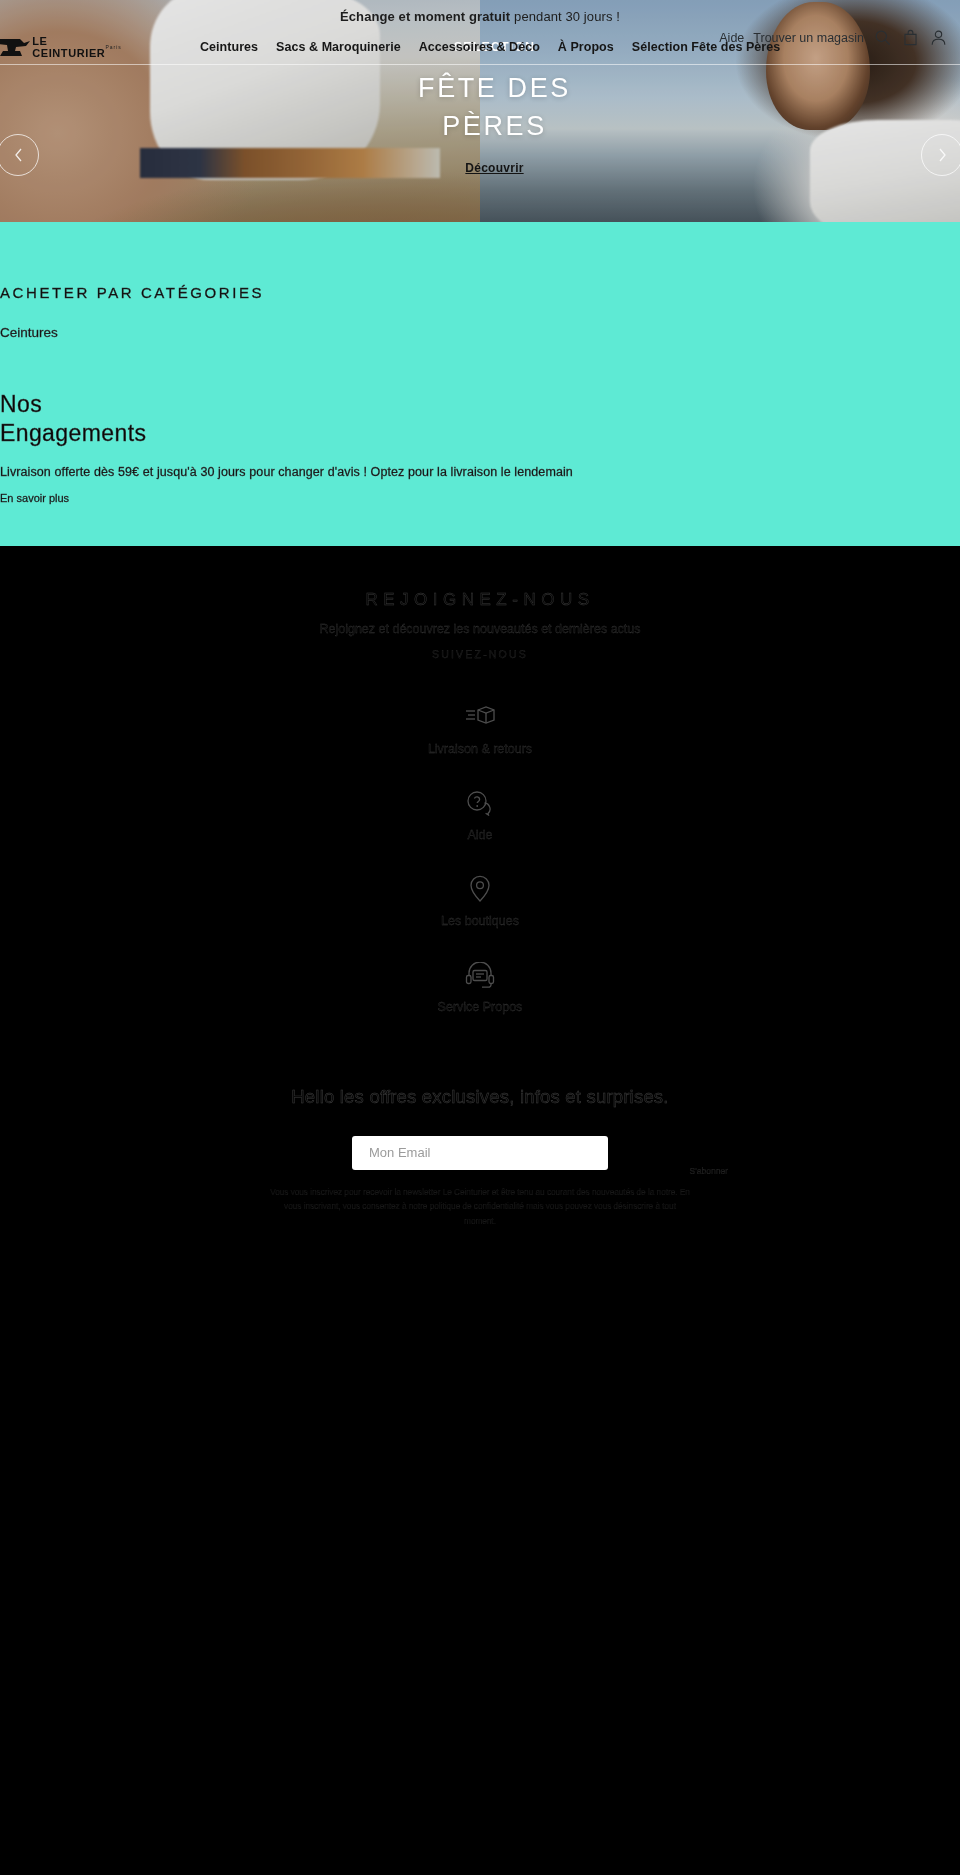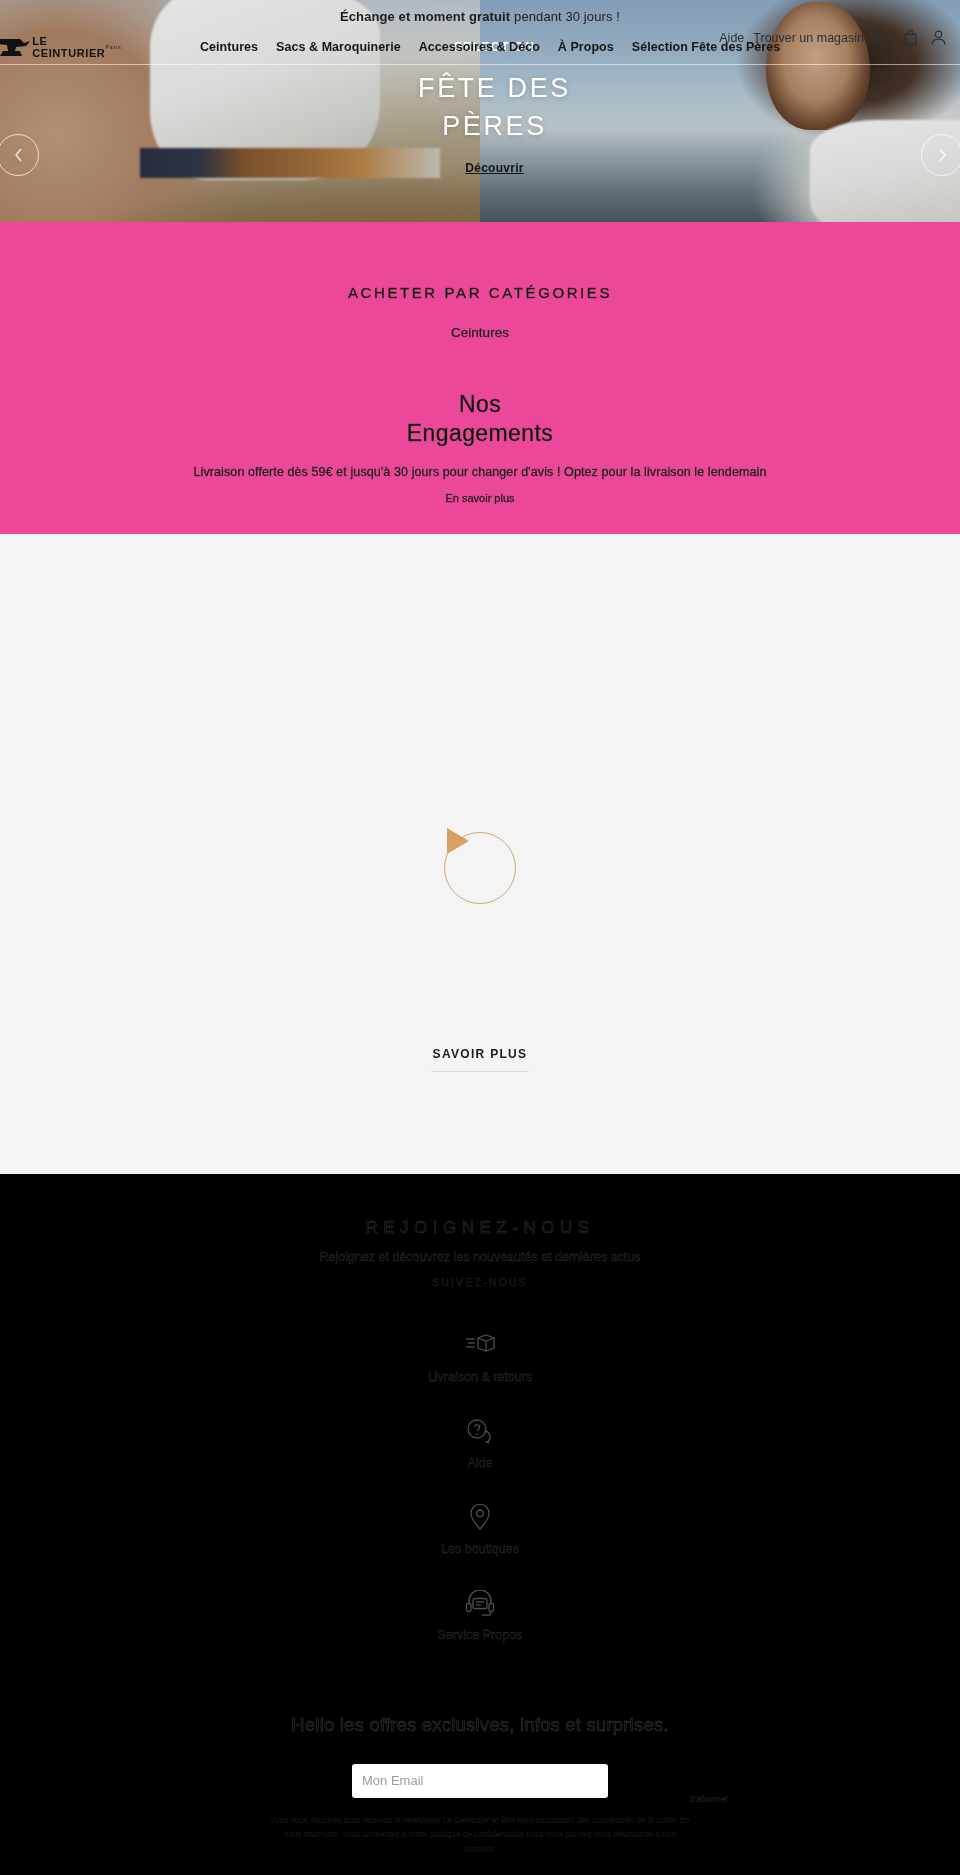--- a/index.html
+++ b/index.html
@@ -109,21 +109,21 @@
   .carousel-arrow {
     position:absolute; top:134px; width:42px; height:42px; border-radius:50%;
     border:1px solid rgba(255,255,255,.72); z-index:7; background:transparent;
     display:flex; align-items:center; justify-content:center;
   }
   .carousel-arrow.prev { left:-3px; }
   .carousel-arrow.next { right:-3px; }
   .carousel-arrow svg { opacity:.85; }
 
   
-  .dark-1 { background:#ec4899; padding-top:62px; padding-bottom:30px; text-align:center; }
+  .dark-1 { background:#5eead4; padding-top:62px; padding-bottom:42px; text-align:left; }
   .cat-head {
     font-size:15px; letter-spacing:2.6px; font-weight:500; color:#0b0b0b;
     -webkit-text-stroke:.35px #353535;
   }
   .cat-sub { margin-top:24px; font-size:13.5px; color:#111; -webkit-text-stroke:.3px #3a3a3a; }
 
   .engage { margin-top:50px; }
   .engage-title {
     font-size:23px; font-weight:300; color:#080808; line-height:1.28; letter-spacing:.4px;
     -webkit-text-stroke:.4px #3d3d3d;
@@ -180,21 +180,21 @@
   }
 
   .news { margin-top:72px; padding-bottom:50px; }
   .news-title {
     font-size:18.5px; font-weight:300; color:#0a0a0a; letter-spacing:.2px;
     -webkit-text-stroke:.45px #414141;
   }
   .news-form { margin-top:28px; display:flex; justify-content:center; }
   .news-input {
     width:256px; height:34px; border:none; border-radius:3px; background:#fff;
-    padding:0 10px; font-size:13px; color:#333; font-family:"Liberation Sans", sans-serif;
+    padding:0 17px; font-size:13px; color:#333; font-family:"Liberation Sans", sans-serif;
     outline:none;
   }
   .news-input::placeholder { color:#9b9b9b; }
   .news-legal {
     margin:16px auto 0; width:420px; font-size:8.2px; line-height:1.75; color:#090909;
     -webkit-text-stroke:.16px #2f2f2f;
   }
   .abonne {
     position:absolute; right:232px; margin-top:-4px; font-size:8.5px; color:#0c0c0c;
     -webkit-text-stroke:.2px #3a3a3a;
@@ -290,30 +290,20 @@
     <div class="engage">
       <div class="engage-title">
         <div>Nos</div>
         <div>Engagements</div>
       </div>
       <div class="engage-line">Livraison offerte dès 59€ et jusqu'à 30 jours pour changer d'avis ! Optez pour la livraison le lendemain</div>
       <div class="engage-link">En savoir plus</div>
     </div>
   </div>
 
-  <div class="light">
-    <div class="spinner">
-      <div class="ring"></div>
-      <div class="tri"></div>
-    </div>
-    <div class="savoir">
-      <div class="lbl">SAVOIR PLUS</div>
-      <div class="bar"></div>
-    </div>
-  </div>
 
   <div class="footer">
     <div class="join-title">REJOIGNEZ-NOUS</div>
     <div class="join-sub">Rejoignez et découvrez les nouveautés et dernières actus</div>
     <div class="join-follow">SUIVEZ-NOUS</div>
 
     <div class="f-links">
 
       <div class="f-item">
         <div class="f-ico">

